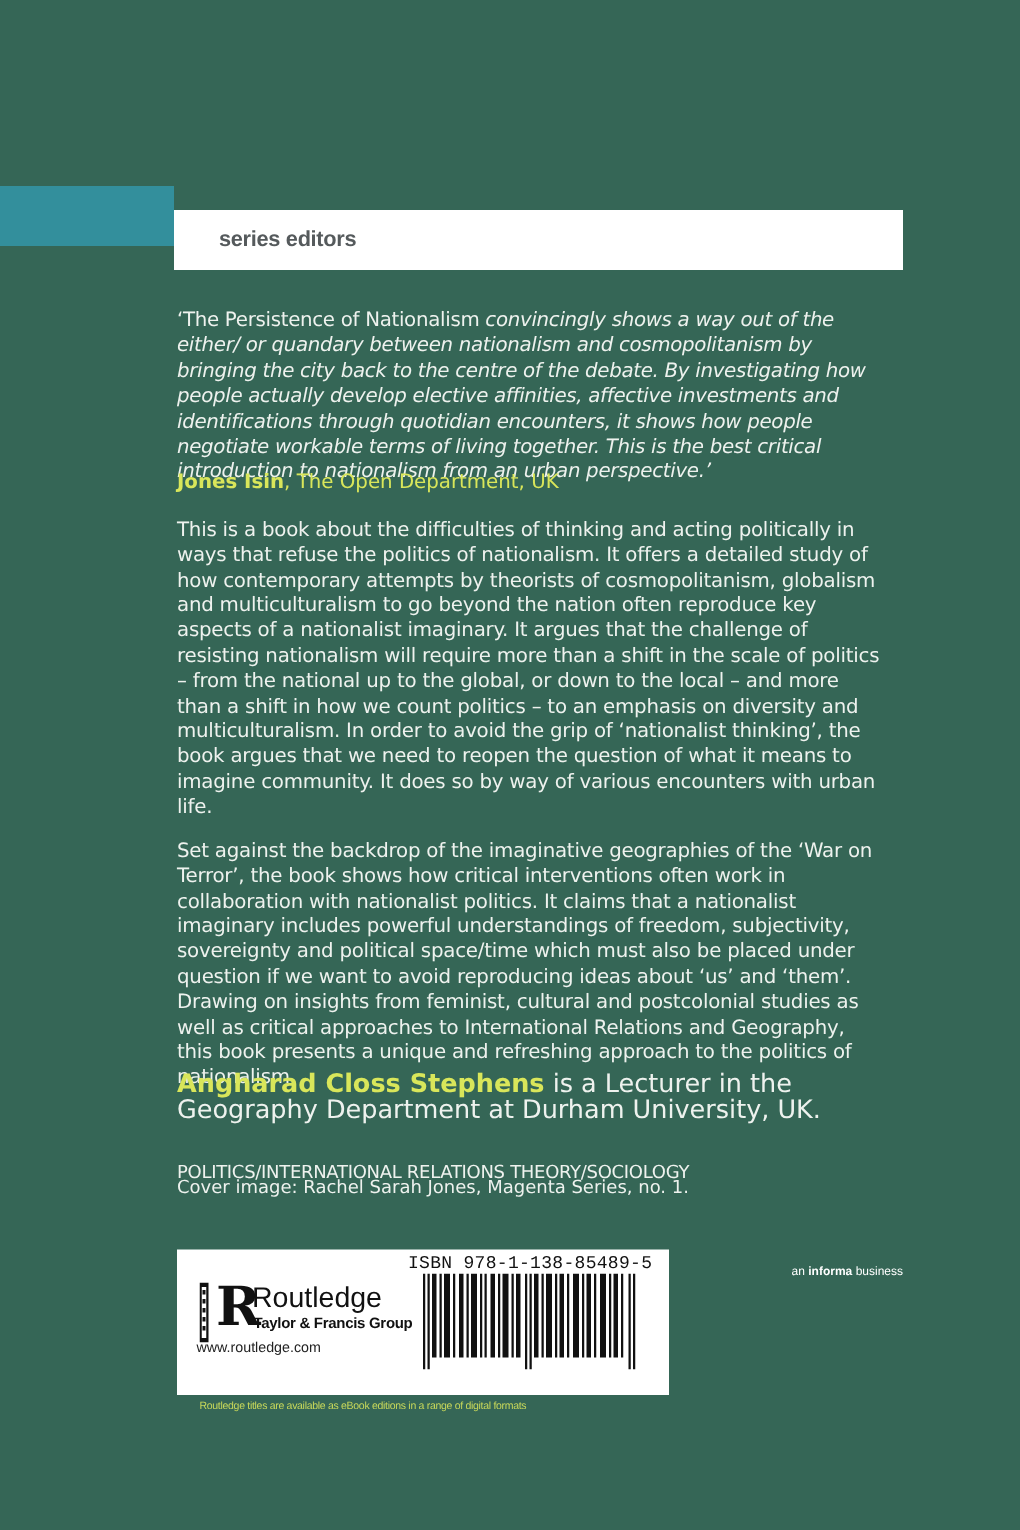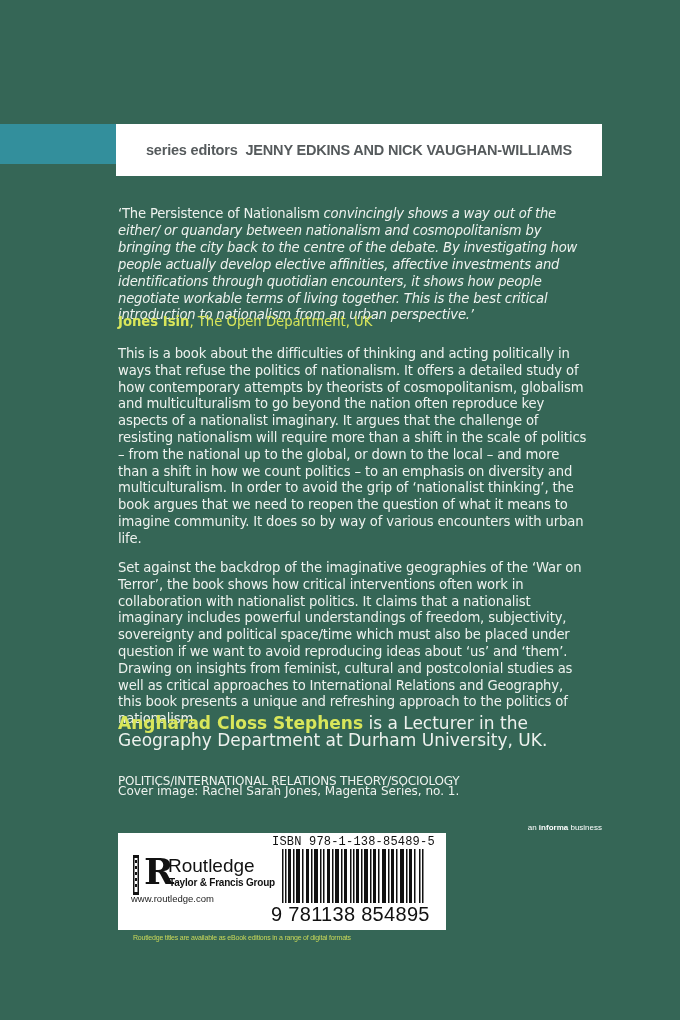--- a/index.html
+++ b/index.html
@@ -4,58 +4,57 @@
   <style>
     html, body { margin:0; padding:0; }
     body {
       width:680px; height:1020px; overflow:hidden; position:relative;
       background:#356656;
       font-family:"DejaVu Sans", sans-serif;
       color:#eef2ee;
     }
     .teal-bar { position:absolute; left:0; top:124px; width:116px; height:40px; background:#338f9c; }
     .series-box {
-      position:absolute; left:116px; top:124px; width:486px; height:52px; background:#ffffff;
+      position:absolute; left:116px; top:140px; width:486px; height:40px; background:#ffffff;
       display:flex; align-items:center; padding-left:30px; box-sizing:border-box;
       font-family:"Liberation Sans", sans-serif; font-weight:bold; color:#555a5c; font-size:14.5px;
       letter-spacing:-0.2px;
     }
     .series-box .lbl { margin-right:8px; }
     .content { position:absolute; left:118px; width:472px; }
     .quote { top:206px; font-size:13.2px; line-height:16.9px; font-style:italic; letter-spacing:-0.2px; }
     .quote .title { font-style:normal;margin-top:20px; }
     .attr { top:314px; font-size:13.2px; color:#d9e65a; }
     .attr b { font-weight:bold; }
     .p1 { top:346px; font-size:13.2px; line-height:16.8px; letter-spacing:-0.15px; }
     .p2 { top:545px; font-size:13.2px; line-height:16.8px; letter-spacing:-0.15px;margin-top:15px; }
     .bio { top:715px; font-size:17px; line-height:16.8px; }
     .bio .name { color:#d9e65a; font-weight:bold; }
     .cover { top:760px; font-size:12px;margin-top:24px; }
     .subject { top:774px; font-size:12px; letter-spacing:-0.2px; }
-    .informa { position:absolute; left:362px; top:823px; width:240px; text-align:right; font-size:8px; color:#ffffff; font-family:"Liberation Sans", sans-serif; }
+    .informa { position:absolute; left:362px; top:843px; width:240px; text-align:right; font-size:8px; color:#ffffff; font-family:"Liberation Sans", sans-serif; }
     .informa b { font-weight:bold; }
     .barcode-box { position:absolute; left:118px; top:833px; width:328px; height:97px; background:#ffffff; }
     .logo { position:absolute; left:15px; top:22px; width:16px; height:40px; }
     .logo-r { position:absolute; left:26px; top:18px; font-family:"DejaVu Serif", serif; font-size:36px; font-weight:bold; color:#111; line-height:40px; }
     .brand { position:absolute; left:50px; top:22px; font-family:"Liberation Sans", sans-serif; font-size:19px; color:#111; }
     .brand-sub { position:absolute; left:51px; top:44px; font-family:"Liberation Sans", sans-serif; font-size:10px; font-weight:bold; color:#111; letter-spacing:-0.2px; }
     .url { position:absolute; left:13px; top:60px; font-family:"Liberation Sans", sans-serif; font-size:9.5px; color:#222; }
     .isbn { position:absolute; left:154px; top:2px; font-family:"Liberation Mono", monospace; font-size:12px; color:#111; letter-spacing:0.2px; }
     .bars { position:absolute; left:164px; top:16px; width:146px; height:64px; }
     .ean { position:absolute; left:152px; top:70px; font-family:"Liberation Sans", sans-serif; font-size:20px; color:#111; background:transparent; letter-spacing:0.3px; }
     .ean span { background:#fff; padding:0 1px; }
     .ebook { position:absolute; left:133px; top:934px; font-family:"Liberation Sans", sans-serif; font-size:7px; color:#c8d85a; letter-spacing:-0.2px; }
   </style>
 </head>
 <body>
 
 <div class="teal-bar"></div>
 <div class="series-box">
   <span class="lbl">series editors</span>
-  <span>JENNY EDKINS AND NICK VAUGHAN-WILLIAMS</span>
 </div>
 
 <div class="content quote">
   <span class="title">‘The Persistence of Nationalism</span><span> convincingly shows a way out of the either/ or quandary between nationalism and cosmopolitanism by bringing the city back to the centre of the debate. By investigating how people actually develop elective affinities, affective investments and identifications through quotidian encounters, it shows how people negotiate workable terms of living together. This is the best critical introduction to nationalism from an urban perspective.’</span>
 </div>
 <div class="content attr">
   <b>Jones Isin</b><span>, The Open Department, UK</span>
 </div>
 
 <div class="content p1">This is a book about the difficulties of thinking and acting politically in ways that refuse the politics of nationalism. It offers a detailed study of how contemporary attempts by theorists of cosmopolitanism, globalism and multiculturalism to go beyond the nation often reproduce key aspects of a nationalist imaginary. It argues that the challenge of resisting nationalism will require more than a shift in the scale of politics – from the national up to the global, or down to the local – and more than a shift in how we count politics – to an emphasis on diversity and multiculturalism. In order to avoid the grip of ‘nationalist thinking’, the book argues that we need to reopen the question of what it means to imagine community. It does so by way of various encounters with urban life.</div>
@@ -117,16 +116,15 @@
       <rect x="109" y="0" width="3" height="56"></rect>
         <rect x="114" y="0" width="1.5" height="56"></rect>
       <rect x="118" y="0" width="4" height="56"></rect>
         <rect x="124" y="0" width="1.5" height="56"></rect>
       <rect x="127" y="0" width="3" height="56"></rect>
         <rect x="132" y="0" width="1.5" height="56"></rect>
       <rect x="137" y="0" width="1.5" height="64"></rect>
         <rect x="140" y="0" width="1.5" height="64"></rect>
     </g>
   </svg>
-  <div class="ean"><span>9 781138 854895</span></div>
 </div>
 
 <div class="ebook">Routledge titles are available as eBook editions in a range of digital formats</div>
 
 </body></html>

